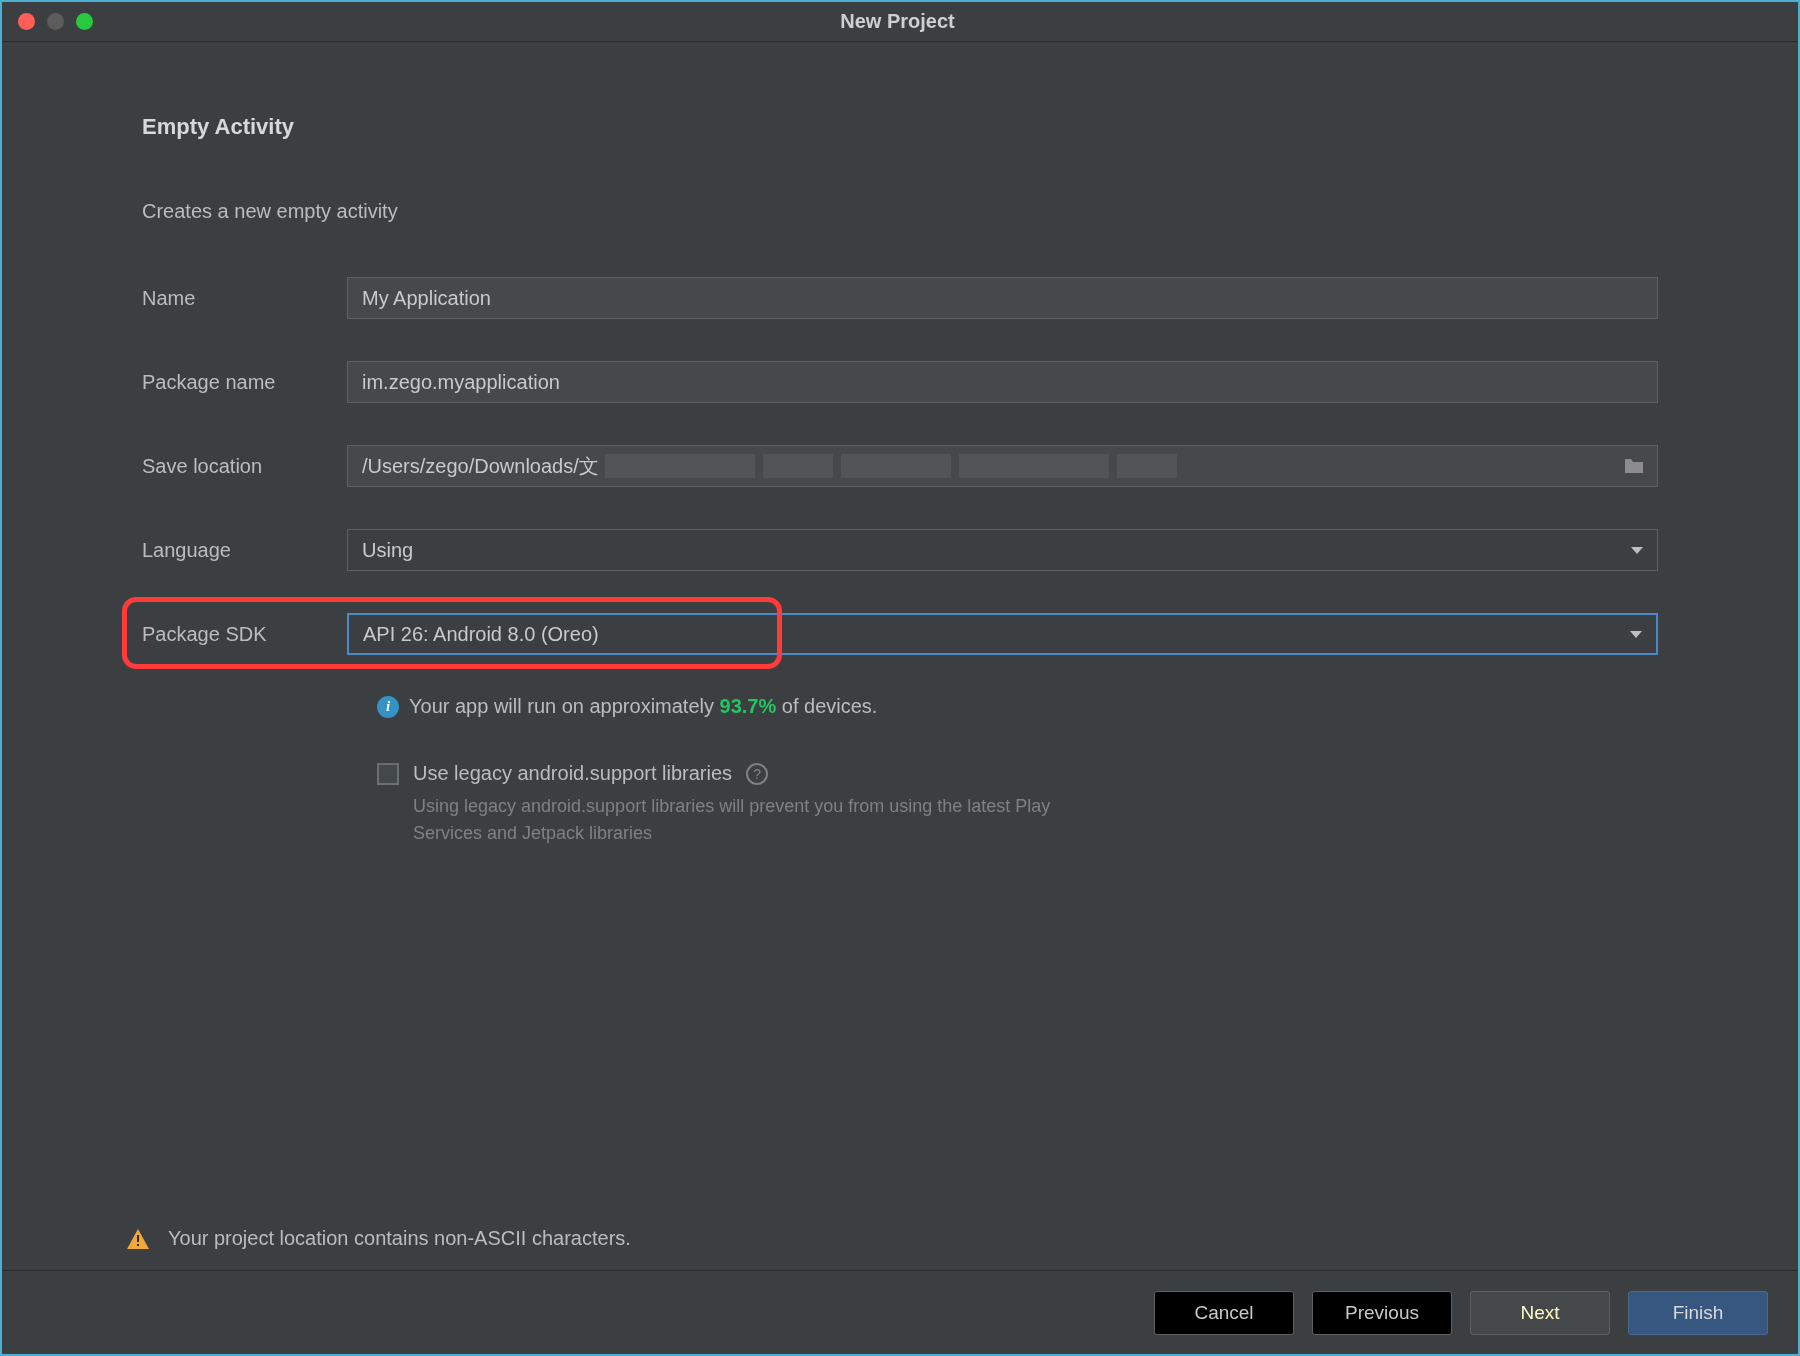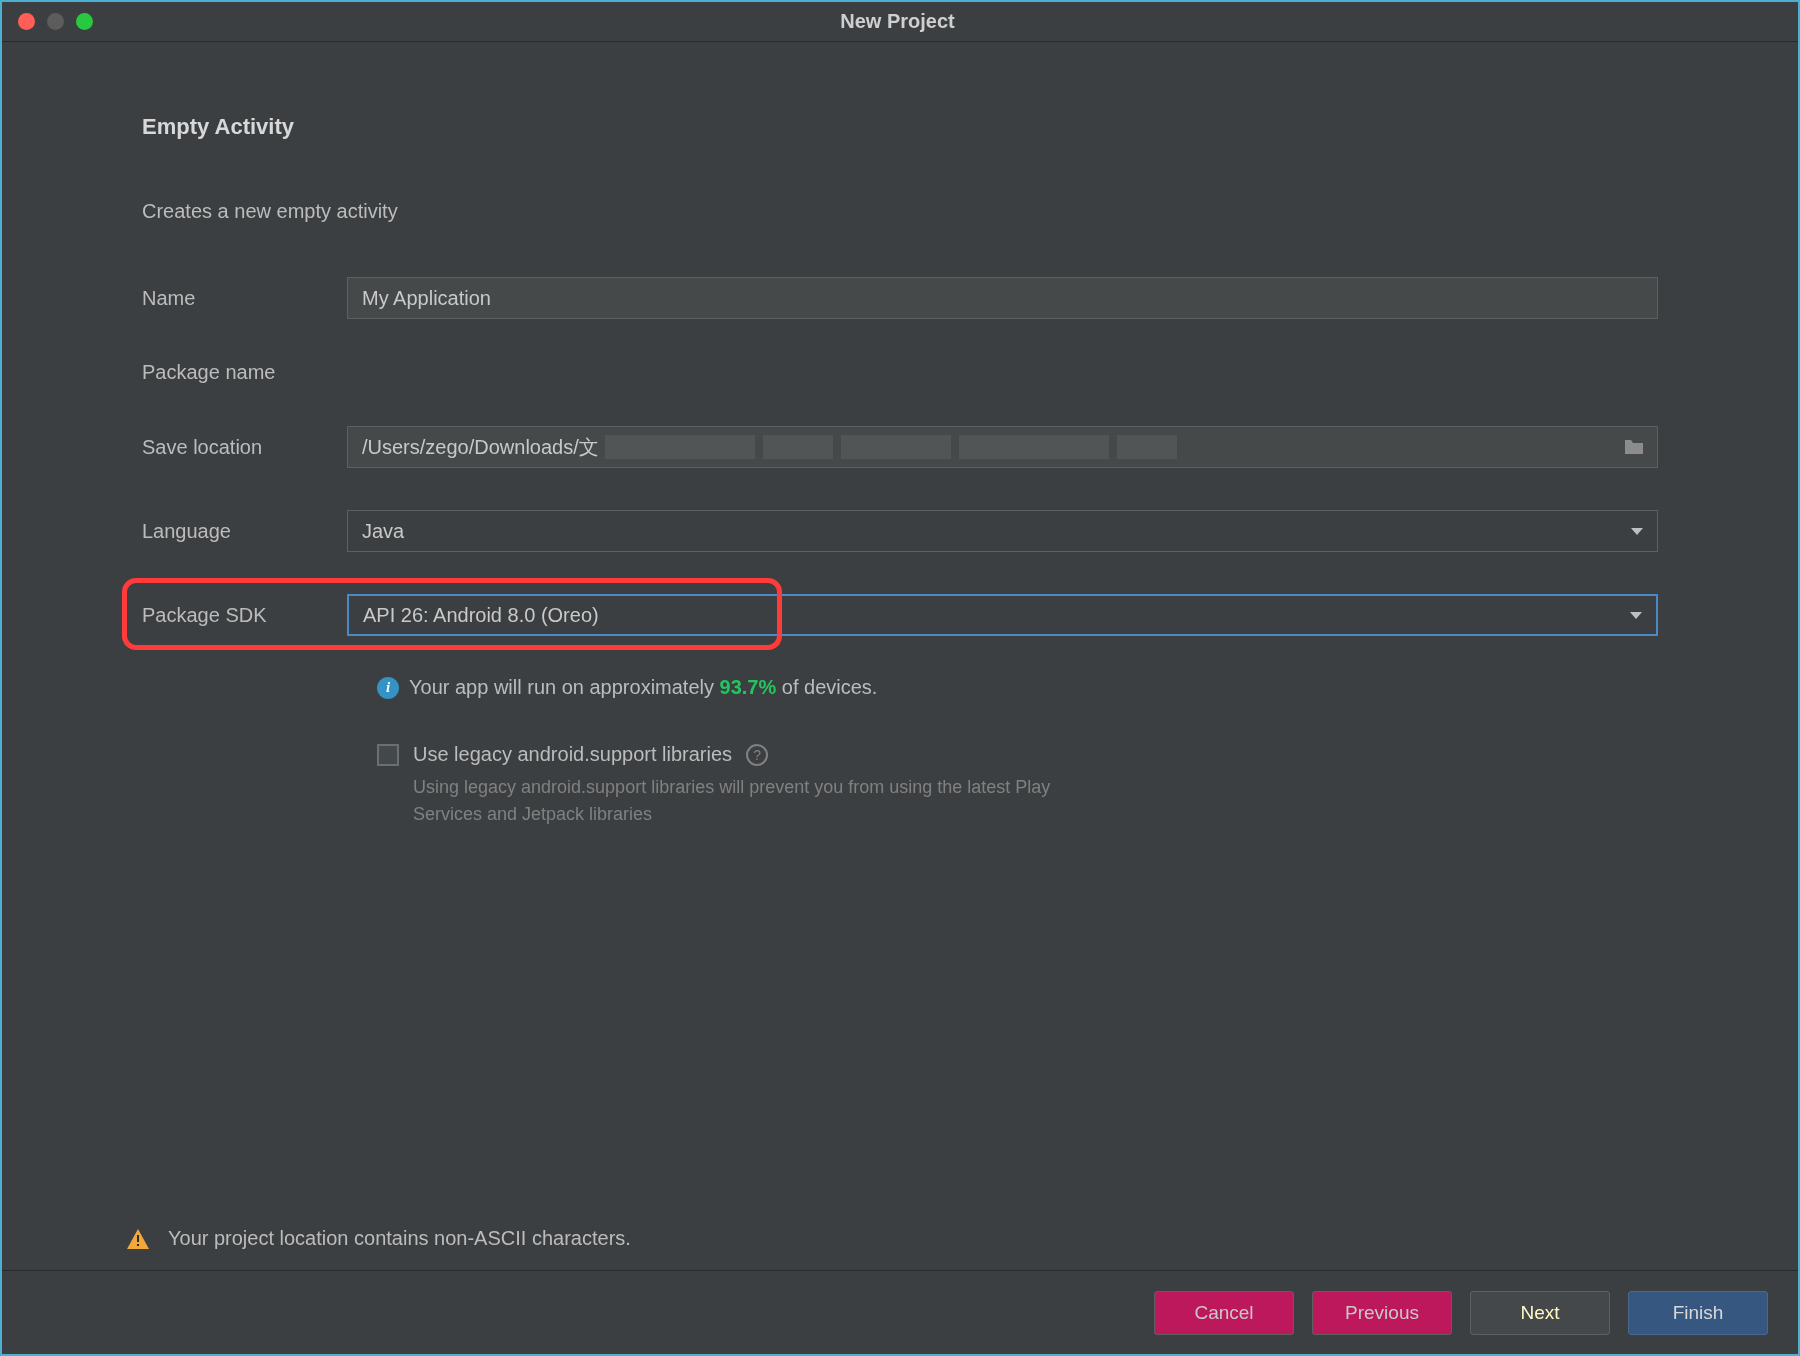--- a/index.html
+++ b/index.html
@@ -209,21 +209,21 @@
     align-items: center;
     justify-content: flex-end;
     gap: 18px;
     padding-right: 30px;
     padding-left: 30px;
   }
   .btn {
     min-width: 140px;
     height: 44px;
     border: 1px solid #5e6060;
-    background: #be185d;
+    background: #000000;
     color: #c9c9c9;
     font-size: 19px;
     display: flex;
     align-items: center;
     justify-content: center;
     cursor: pointer;
     border-radius: 3px;
   }
   .btn.disabled {
     color: #fef9c3;
@@ -256,20 +256,23 @@
 
     <div class="form-row">
       <div class="form-label">Name</div>
       <div class="form-field">
         <input type="text" value="My Application" style="">
       </div>
     </div>
 
     <div class="form-row">
       <div class="form-label">Package name</div>
+      <div class="form-field">
+        <input type="text" value="im.zego.myapplication" style="">
+      </div>
     </div>
 
     <div class="form-row">
       <div class="form-label">Save location</div>
       <div class="form-field">
         <span>/Users/zego/Downloads/文</span>
         <div class="redacted">
           <div class="redact-block" style="width:150px"></div>
           <div class="redact-block" style="width:70px"></div>
           <div class="redact-block" style="width:110px"></div>
@@ -278,21 +281,21 @@
         </div>
         <svg class="folder-icon" width="22" height="18" viewBox="0 0 22 18">
           <path d="M2 2h6l2 3h10v11H2z" fill="#8c8c8c"></path>
         </svg>
       </div>
     </div>
 
     <div class="form-row">
       <div class="form-label">Language</div>
       <div class="select-field">
-        <span>Java</span>
+        <span>Using</span>
         <span class="dropdown-arrow"></span>
       </div>
     </div>
 
     <div class="form-row" id="minsdk-row" style="position:relative; margin-bottom:50px;">
       <div class="form-label">Package SDK</div>
       <div class="select-field focused">
         <span>API 26: Android 8.0 (Oreo)</span>
         <span class="dropdown-arrow"></span>
       </div>

